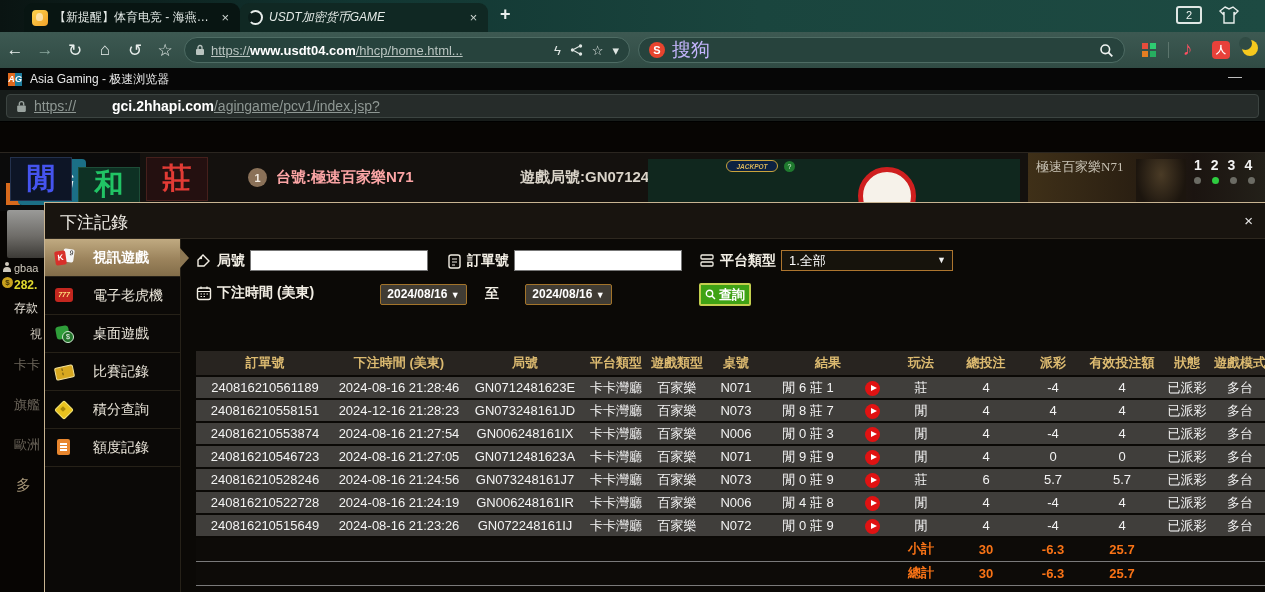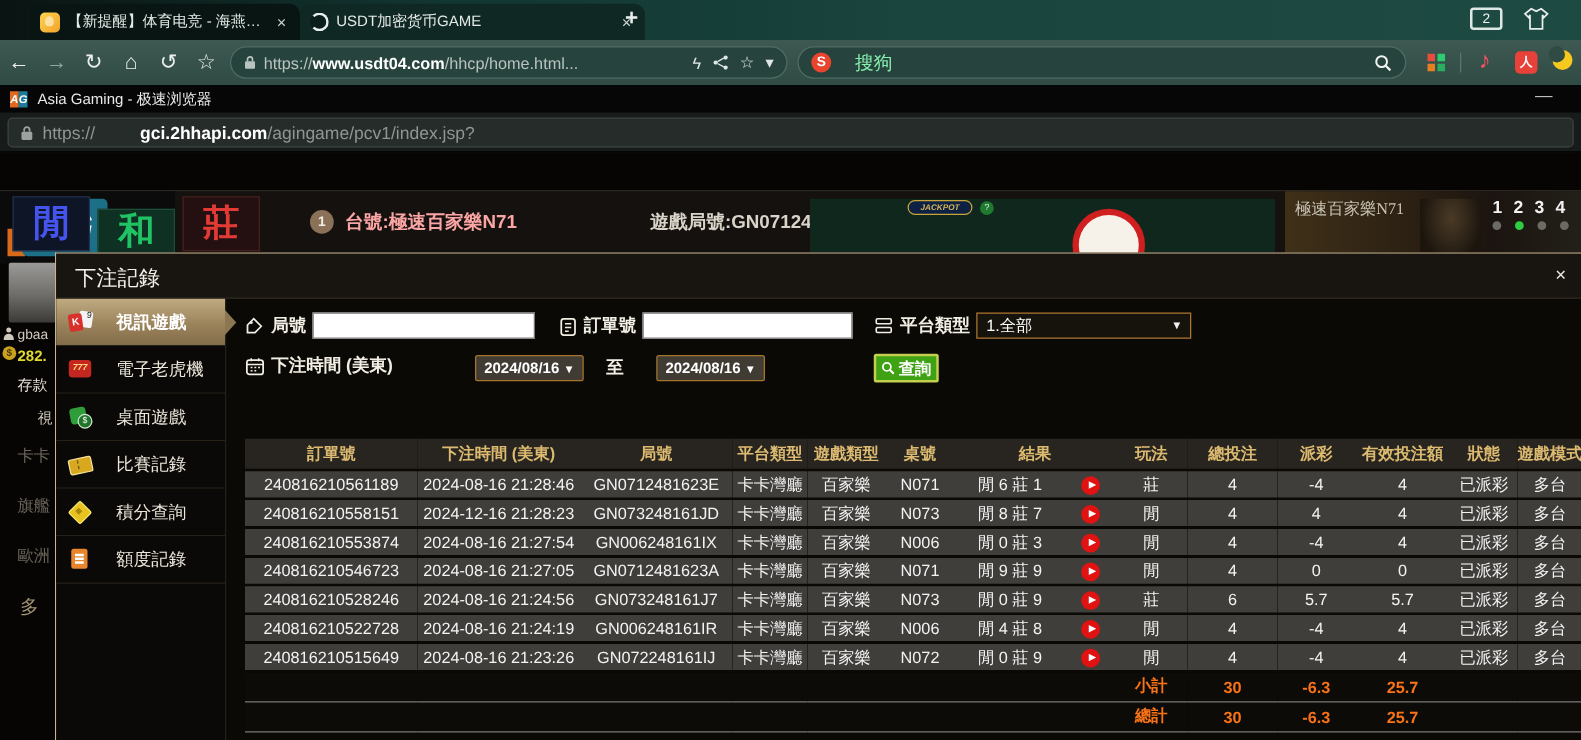--- a/index.html
+++ b/index.html
@@ -5,46 +5,46 @@
   * { margin:0; padding:0; box-sizing:border-box; }
   html,body { width:1265px; height:592px; background:#000; }
   body { font-family:"Liberation Sans","DejaVu Sans",sans-serif; }
   .screen { position:relative; width:1265px; height:592px; overflow:hidden; background:#070503; }
 
   
   .tabbar { position:absolute; left:0; top:0; width:1265px; height:32px;
     background:linear-gradient(90deg,#0a1412 0%,#123632 28%,#1a453e 60%,#1d4a42 100%); }
   .tab { position:absolute; top:3px; height:29px; border-radius:9px 9px 0 0; display:flex; align-items:center; padding:0 8px; }
   .tab1 { left:24px; width:216px; background:#081512; }
-  .tab2 { left:240px; width:276px; background:#102823; }
+  .tab2 { left:240px; width:248px; background:#102823;font-style:italic; }
   .tab-title { font-size:12px; color:#e3e9e6; white-space:nowrap; overflow:hidden; text-overflow:ellipsis; flex:1; margin:0 6px; }
   .tab-close { color:#cdd4d0; font-size:13px; padding:0 3px; }
   .fav1 { width:16px; height:16px; border-radius:4px; background:linear-gradient(135deg,#ffd34d,#f2a32a); position:relative; flex:none;}
   .fav1::after{ content:""; position:absolute; left:4px; top:3px; width:7px; height:8px; border-radius:50% 50% 40% 40%; background:#fff8; }
   .fav2 { width:15px; height:15px; border-radius:50%; background:#0b1d1a; border:2px solid #e8eeec; border-left-color:transparent; flex:none; }
   .newtab { position:absolute; left:500px; top:4px; color:#e8eeec; font-size:18px; font-weight:bold; }
   .tab-badge { position:absolute; left:1176px; top:6px; width:26px; height:18px; border:2px solid #dfe7e4; border-radius:3px;
     color:#eef3f1; font-size:11px; display:flex; align-items:center; justify-content:center; }
   .shirt { position:absolute; left:1218px; top:5px; }
 
   
   .toolbar { position:absolute; left:0; top:32px; width:1265px; height:36px;
     background:linear-gradient(180deg,#3d5952,#304b44); display:flex; align-items:center; }
   .nav-ic { color:#e8eeec; font-size:17px; width:30px; text-align:center; }
   .nav-ic.dim { color:#8aa79e; }
   .urlbox { position:absolute; left:184px; top:5px; width:446px; height:26px; border-radius:13px;
     background:#27433d; border:1px solid #4e6c64; display:flex; align-items:center; padding:0 10px; }
-  .url-scheme,.url-path { color:#b9c4c0; font-size:13px; }
+  .url-scheme,.url-path { color:#b9c4c0; font-size:13px;text-decoration:underline; }
   .url-host { color:#ffffff; font-weight:bold; font-size:13px; }
   .url-ics { margin-left:auto; display:flex; align-items:center; gap:9px; color:#dfe6e3; font-size:13px; }
   .sogoubox { position:absolute; left:638px; top:5px; width:487px; height:26px; border-radius:13px;
     background:#27433d; border:1px solid #4e6c64; display:flex; align-items:center; padding:0 10px; }
   .slogo { width:16px; height:16px; border-radius:50%; background:#e8442e; color:#fff; font-size:11px; font-weight:bold;
     display:flex; align-items:center; justify-content:center; flex:none; }
-  .sogou-txt { color:#86efac; font-size:15px; margin-left:19px; }
+  .sogou-txt { color:#c4b5fd; font-size:19px; margin-left:7px; }
   .mag { margin-left:auto; }
   .gridic { position:absolute; left:1142px; top:11px; width:14px; height:14px; display:grid; grid-template-columns:6px 6px; grid-gap:2px; }
   .gridic i { width:6px; height:6px; display:block; }
   .tb-sep { position:absolute; left:1168px; top:10px; width:1px; height:16px; background:#5c756d; }
   .music { position:absolute; left:1183px; top:6px; color:#ff5062; font-size:19px; }
   .pdfic { position:absolute; left:1212px; top:9px; width:18px; height:18px; background:#e8413a; border-radius:4px;
     color:#fff; font-size:10px; font-weight:bold; display:flex; align-items:center; justify-content:center; }
   .moon { position:absolute; left:1242px; top:8px; width:18px; height:18px; }
   .moon::before { content:""; position:absolute; left:0; top:0; width:16px; height:16px; border-radius:50%; background:#f6c91e; }
   .moon::after { content:""; position:absolute; left:-3px; top:-3px; width:13px; height:13px; border-radius:50%; background:#304b44; }

